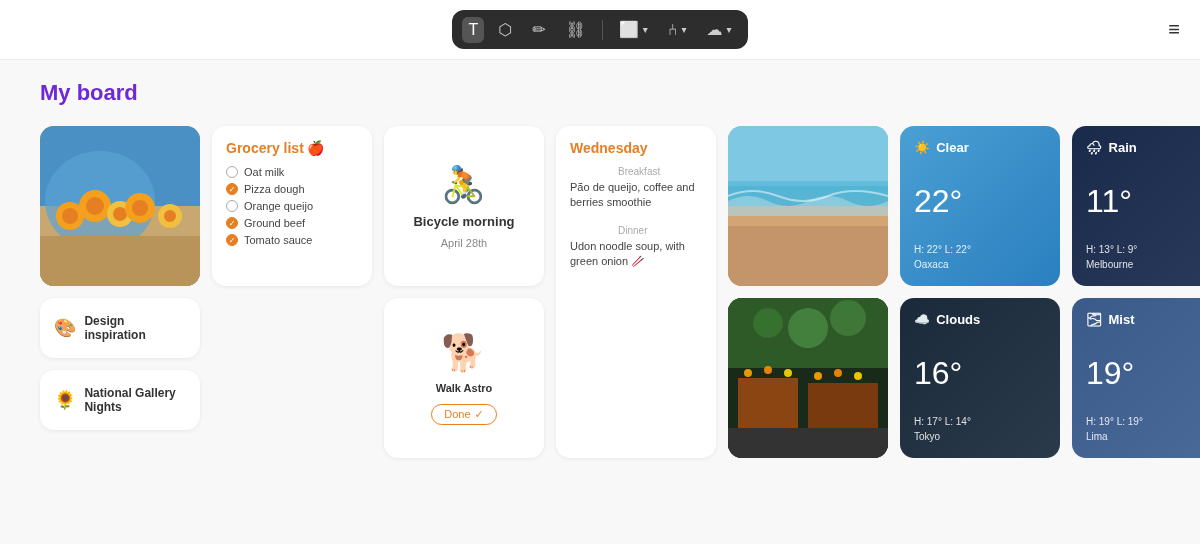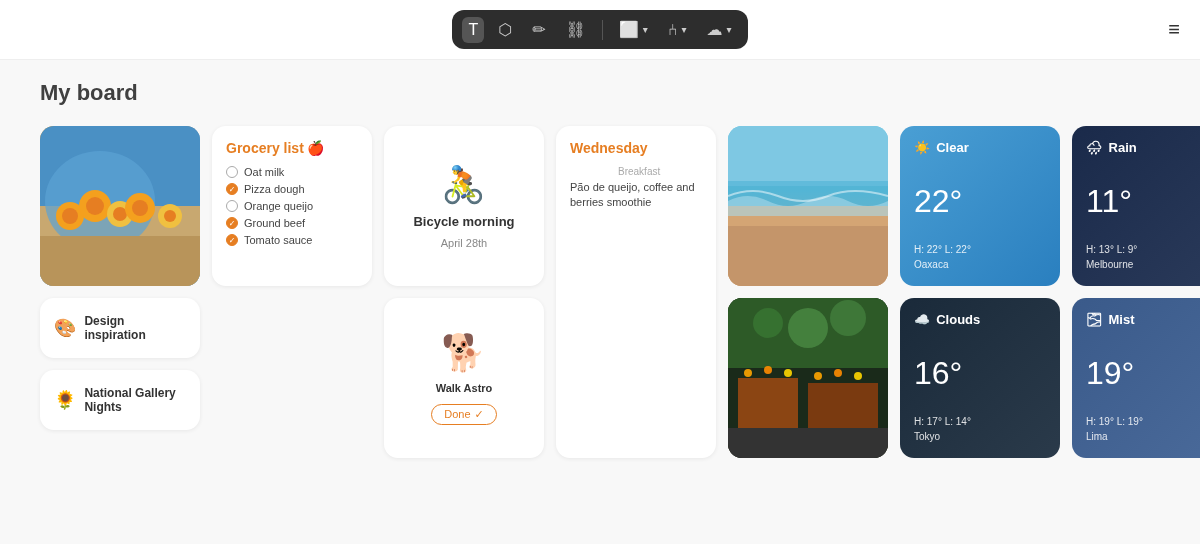--- a/index.html
+++ b/index.html
@@ -45,21 +45,21 @@
       cursor: pointer;
     }
 
     
     .main-content {
       padding: 20px 40px;
     }
     .board-title {
       font-size: 22px;
       font-weight: 700;
-      color: #404040;
+      color: #6d28d9;
       margin-bottom: 20px;
     }
 
     
     .card {
       background: #fff;
       border-radius: 14px;
       overflow: hidden;
       box-shadow: 0 1px 4px rgba(0,0,0,0.07);
     }
@@ -404,20 +404,24 @@
       </div>
     </div>
 
     <div class="col-block">
       <div class="card wednesday-card" style="height: 332px;">
         <div class="wednesday-title">Wednesday</div>
         <div class="meal-section">
           <div class="meal-label">Breakfast</div>
           <div class="meal-text">Pão de queijo, coffee and berries smoothie</div>
         </div>
+        <div class="meal-section" style="margin-top: 14px;">
+          <div class="meal-label">Dinner</div>
+          <div class="meal-text">Udon noodle soup, with green onion 🥢</div>
+        </div>
       </div>
     </div>
 
     <div class="col-block">
       <div class="photo-beach">
         <svg width="160" height="160" viewBox="0 0 160 160" xmlns="http://www.w3.org/2000/svg">
           <rect width="160" height="60" fill="#7ec8e3"></rect>
           <rect x="0" y="55" width="160" height="30" fill="#5ab8d8" opacity="0.8"></rect>
           <rect x="0" y="80" width="160" height="80" fill="#d4a574"></rect>
 

